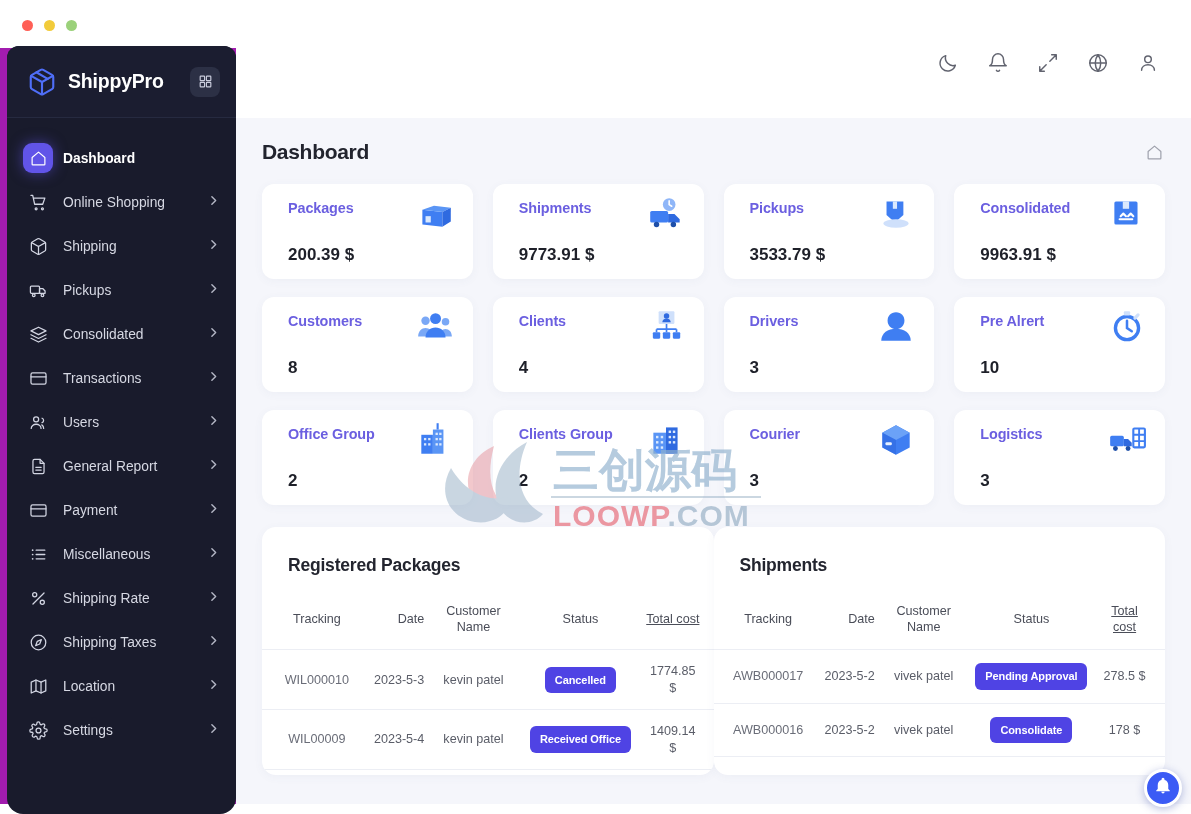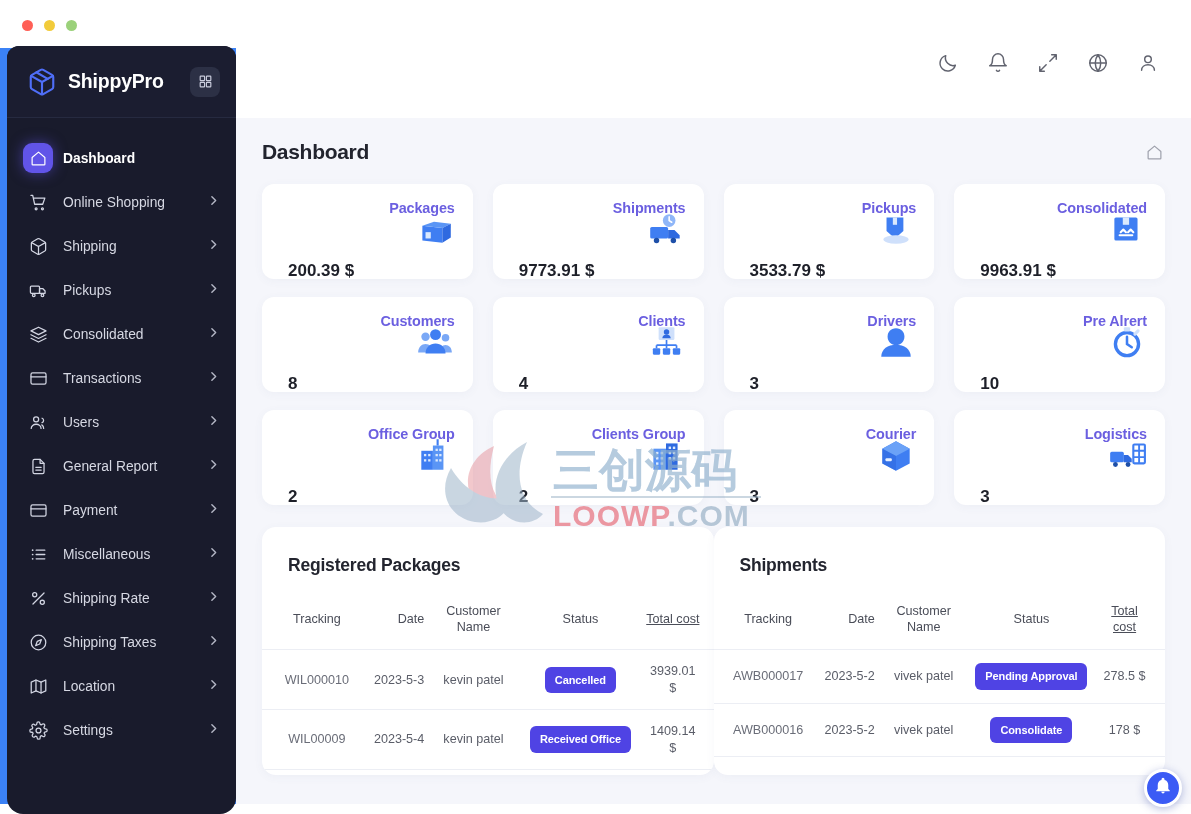--- a/index.html
+++ b/index.html
@@ -3,21 +3,21 @@
 <meta charset="utf-8">
 <style>
   * { box-sizing: border-box; margin: 0; padding: 0; }
   html, body {
     width: 1191px; height: 814px; overflow: hidden;
     font-family: "Liberation Sans", sans-serif;
     background: #ffffff;
   }
   #root {
     position: relative; width: 1191px; height: 814px;
-    background: #3b82f6; overflow: hidden;
+    background: #a21caf; overflow: hidden;
   }
 
   
   .window-chrome {
     position: absolute; top: 0; left: 0; width: 1191px; height: 48px;
     background: #ffffff;
   }
   .traffic { position: absolute; top: 20px; left: 22px; display: flex; gap: 11px; }
   .dot { width: 11px; height: 11px; border-radius: 50%; }
   .dot.red { background: #ff5f56; }
@@ -93,21 +93,21 @@
   .cards-grid {
     display: grid; grid-template-columns: repeat(4, 1fr);
     gap: 18px 20px; padding: 10px 26px 0 26px;
   }
   .stat-card {
     background: #ffffff; border-radius: 12px;
     height: 95px; padding: 16px 18px 0 26px;
     box-shadow: 0 2px 10px rgba(80,90,140,.05);
     position: relative;
   }
-  .stat-top { display: flex; align-items: flex-end; justify-content: space-between; flex-direction: column; }
+  .stat-top { display: flex; align-items: flex-start; justify-content: space-between; }
   .stat-label { font-size: 14.4px; font-weight: 600; color: #6b5fe0; letter-spacing: -.1px; }
   .stat-ico { width: 40px; height: 38px; margin-top: -6px; flex: 0 0 auto; }
   .stat-value { font-size: 17px; font-weight: 700; color: #1e2029; margin-top: 13px; }
 
   
   .tables-row {
     display: grid; grid-template-columns: 1fr 1fr;
     padding: 22px 26px 0 26px;
   }
   .table-card {
@@ -633,21 +633,21 @@
               <th class="col-status">Status</th>
               <th class="col-cost">Total cost</th>
             </tr>
           </thead>
           <tbody id="rp-body">
               <tr>
                 <td class="col-tracking">WIL000010</td>
                 <td class="col-date">2023-5-3</td>
                 <td class="col-name">kevin patel</td>
                 <td class="col-status"><span class="badge">Cancelled</span></td>
-                <td class="col-cost">3939.01 $</td>
+                <td class="col-cost">1774.85 $</td>
               </tr>
               <tr>
                 <td class="col-tracking">WIL00009</td>
                 <td class="col-date">2023-5-4</td>
                 <td class="col-name">kevin patel</td>
                 <td class="col-status"><span class="badge">Received Office</span></td>
                 <td class="col-cost">1409.14 $</td>
               </tr>
             </tbody>
         </table>

